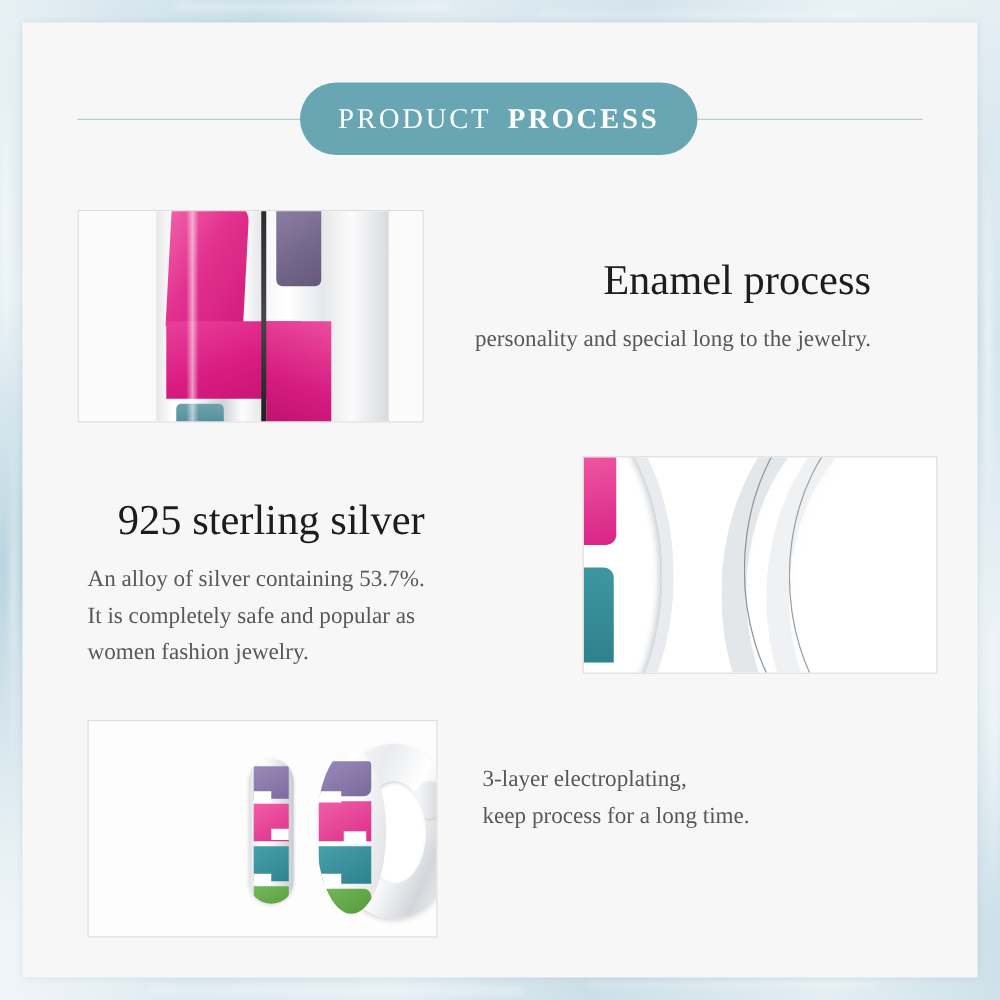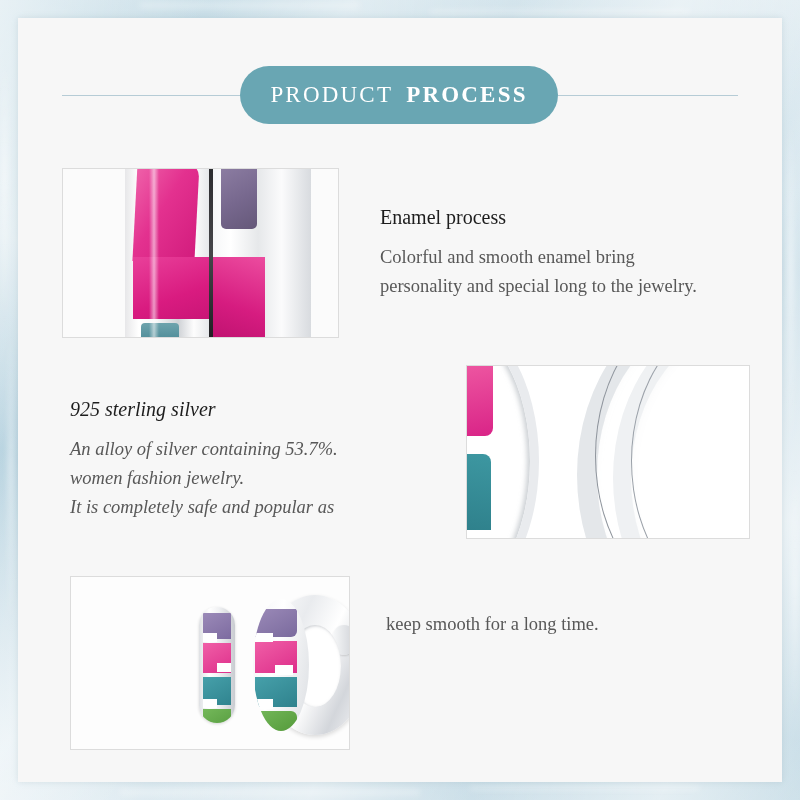--- a/index.html
+++ b/index.html
@@ -79,25 +79,26 @@
 
   
   .photo-frame {
     position: absolute;
     border: 1px solid #dcdcdc;
     background: #ffffff;
     overflow: hidden;
   }
   .txt-block { position: absolute; }
   .txt-head {
-    font-size: 20px;
+    font-size: 34px;
     color: #1d1d1d;
     margin: 0 0 14px 0;
     font-weight: normal;
     white-space: nowrap;
+    text-align: right;
   }
   .txt-line {
     font-size: 18.5px;
     color: #585858;
     line-height: 29px;
     white-space: nowrap;
   }
 
   
   #frame1 { left: 44px; top: 150px; width: 275px; height: 168px; }
@@ -192,21 +193,21 @@
     border: 1px solid transparent;
     border-left-color: #8e949c;
     border-radius: 50%;
   }
   .arc-seam-b {
     position: absolute; left: 164px; top: -52px; width: 214px; height: 292px;
     border: 1px solid transparent;
     border-left-color: #9aa0a8;
     border-radius: 50%;
   }
-  #text2 { left: 52px; top: 380px; font-style: italic; }
+  #text2 { left: 52px; top: 380px; }
 
   
   #frame3 { left: 52px; top: 558px; width: 278px; height: 172px; }
   #macro3 { position: absolute; inset: 0; background: #fdfdfd; }
 
   .hoop-flat {
     position: absolute; left: 128px; top: 30px;
     width: 36px; height: 116px;
     border-radius: 18px;
     background: linear-gradient(to right, #dfe1e4 0%, #ffffff 28%, #f0f1f3 55%, #c9ccd1 100%);
@@ -296,41 +297,40 @@
         <div class="pink-lower"></div>
         <div class="pink-right"></div>
         <div class="teal-peek"></div>
         <div class="split-line"></div>
         <div class="gloss"></div>
       </div>
     </div>
 
     <div class="txt-block" id="text1">
       <h2 class="txt-head">Enamel process</h2>
-      <div class="txt-line">Colorful and smooth enamel bring</div>
       <div class="txt-line">personality and special long to the jewelry.</div>
     </div>
 
     <div class="photo-frame" id="frame2">
       <div id="macro2">
         <div class="enamel-pink2"></div>
         <div class="enamel-teal2"></div>
         <div class="hoop-arc arc-thin"></div>
         <div class="arc-band-a"></div>
         <div class="arc-seam-a"></div>
         <div class="arc-band-b"></div>
         <div class="arc-seam-b"></div>
       </div>
     </div>
 
     <div class="txt-block" id="text2">
       <h2 class="txt-head">925 sterling silver</h2>
       <div class="txt-line">An alloy of silver containing 53.7%.</div>
+      <div class="txt-line">It is completely safe and popular as</div>
       <div class="txt-line">women fashion jewelry.</div>
-      <div class="txt-line">It is completely safe and popular as</div>
     </div>
 
     <div class="photo-frame" id="frame3">
       <div id="macro3">
 
         <div class="hoop-flat">
           <div class="seg seg-purple"></div>
           <div class="seg seg-pink"></div>
           <div class="seg seg-teal"></div>
           <div class="seg seg-green"></div>
@@ -352,17 +352,18 @@
             <div class="notch" style="left:2px;  top:34px; width:18px; height:9px;"></div>
             <div class="notch" style="left:22px; top:66px; width:18px; height:10px;"></div>
             <div class="notch" style="left:2px;  top:100px;width:18px; height:10px;"></div>
           </div>
         </div>
 
       </div>
     </div>
 
     <div class="txt-block" id="text3">
-      <div class="txt-line">keep smooth for a long time.</div>
+      <div class="txt-line">3-layer electroplating,</div>
+      <div class="txt-line">keep process for a long time.</div>
     </div>
 
   </div>
 </div>
 
 </body></html>

